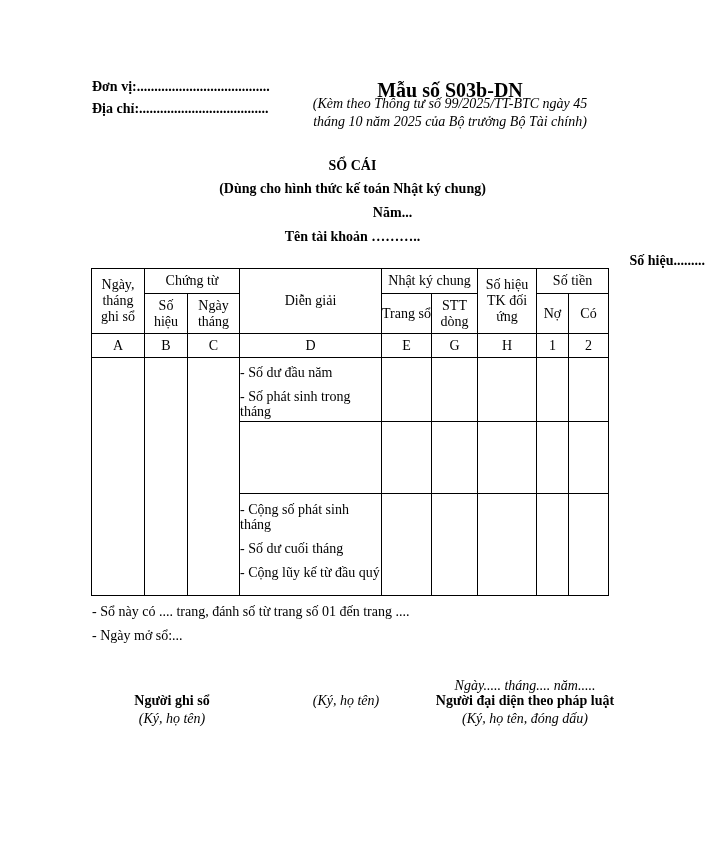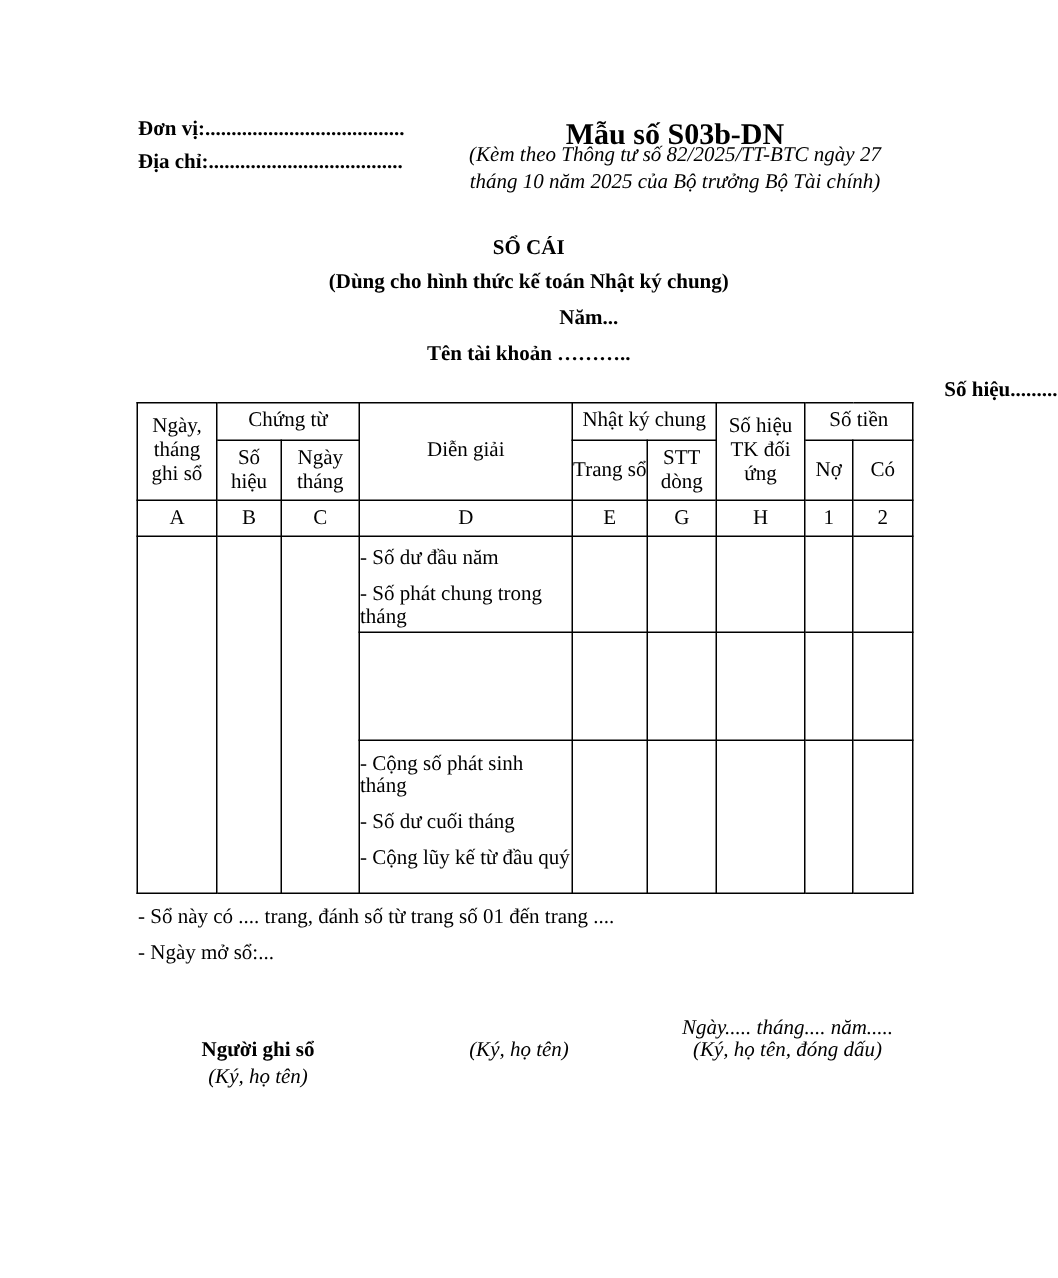--- a/index.html
+++ b/index.html
@@ -52,21 +52,21 @@
   #sig2 { left: 276px; width: 140px; top: 692px; }
   #sig-date { left: 430px; width: 190px; top: 677px; }
   #sig3 { left: 430px; width: 190px; top: 692px; }
 </style>
 </head>
 <body>
 
 <div id="don-vi" class="abs">Đơn vị:......................................</div>
 <div id="dia-chi" class="abs">Địa chỉ:.....................................</div>
 <div id="mau-so" class="abs">Mẫu số S03b-DN</div>
-<div id="kem-theo" class="abs">(Kèm theo Thông tư số 82/2025/TT-BTC ngày 27 tháng 10 năm 2025 của Bộ trưởng Bộ Tài chính)</div>
+<div id="kem-theo" class="abs">(Kèm theo Thông tư số 99/2025/TT-BTC ngày 45 tháng 10 năm 2025 của Bộ trưởng Bộ Tài chính)</div>
 
 <div id="title" class="abs title-line">SỔ CÁI</div>
 <div id="subtitle" class="abs title-line">(Dùng cho hình thức kế toán Nhật ký chung)</div>
 <div id="year" class="abs title-line">Năm...</div>
 <div id="acct-name" class="abs title-line">Tên tài khoản ………..</div>
 <div id="acct-no" class="abs title-line">Số hiệu.........</div>
 
 <table id="ledger">
   <colgroup>
     <col style="width:53px">
@@ -106,21 +106,21 @@
     <td>H</td>
     <td>1</td>
     <td>2</td>
   </tr>
   <tr style="height:64px">
     <td rowspan="3"></td>
     <td rowspan="3"></td>
     <td rowspan="3"></td>
     <td class="desc">
       <span class="desc-line" style="margin-top:7px">- Số dư đầu năm</span>
-      <span class="desc-line desc-gap">- Số phát chung trong tháng</span>
+      <span class="desc-line desc-gap">- Số phát sinh trong tháng</span>
     </td>
     <td></td>
     <td></td>
     <td></td>
     <td></td>
     <td></td>
   </tr>
   <tr style="height:72px">
     <td class="desc"></td>
     <td></td>
@@ -149,14 +149,15 @@
 
 <div id="sig1" class="abs sig">
   <div class="b">Người ghi sổ</div>
   <div class="i">(Ký, họ tên)</div>
 </div>
 <div id="sig2" class="abs sig">
   <div class="i">(Ký, họ tên)</div>
 </div>
 <div id="sig-date" class="abs sig i">Ngày..... tháng.... năm.....</div>
 <div id="sig3" class="abs sig">
+  <div class="b">Người đại diện theo pháp luật</div>
   <div class="i">(Ký, họ tên, đóng dấu)</div>
 </div>
 
 </body></html>

